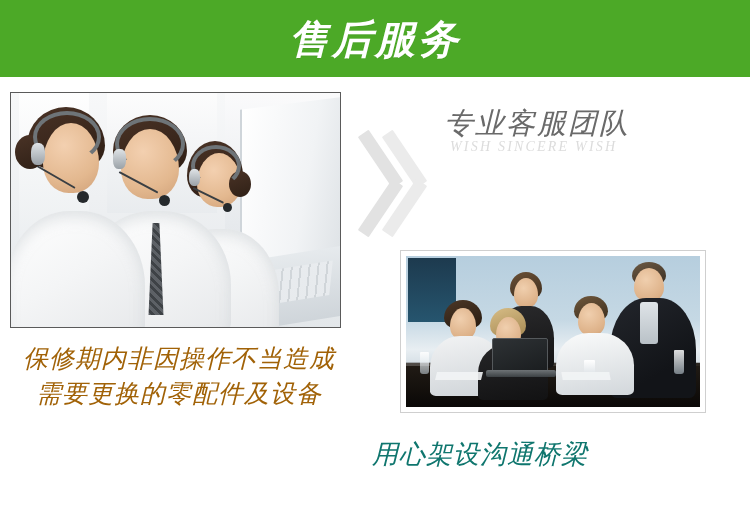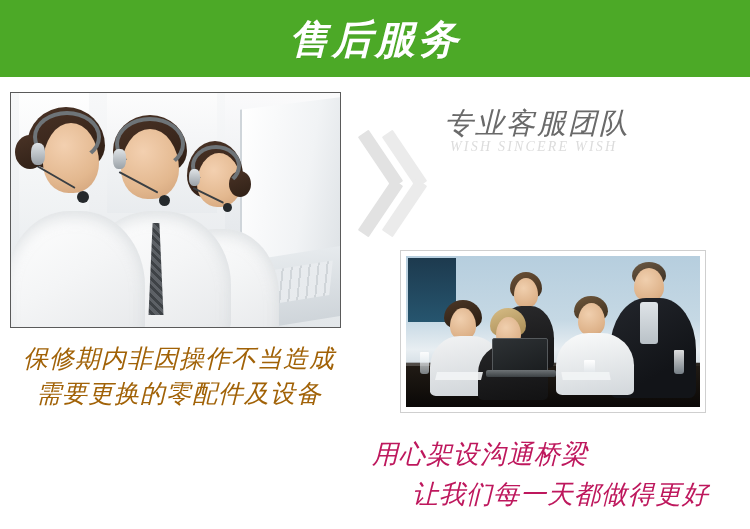--- a/index.html
+++ b/index.html
@@ -288,21 +288,21 @@
     background: linear-gradient(180deg, rgba(255,255,255,.85), rgba(200,215,225,.55));
     border-radius: 1px 1px 3px 3px;
   }
 
   
   .caption-right {
     position: absolute;
     left: 372px;
     top: 434px;
     width: 378px;
-    color: #be185d;
+    color: #0f766e;
     font-size: 26px;
     line-height: 40px;
     letter-spacing: 1px;
     font-family: "DejaVu Sans", "Liberation Sans", sans-serif;
   }
   .caption-right .l2 { padding-left: 40px; }
 </style>
 </head>
 <body>
 
@@ -425,16 +425,15 @@
       <div class="glass" style="left:178px; top:104px; width:11px; height:14px; background:linear-gradient(180deg,#ffffff,#dfe4e8);"></div>
 
       <div style="position:absolute; left:30px; top:116px; width:46px; height:8px; background:#f2f4f5; transform:skewX(-14deg); opacity:.9;"></div>
       <div style="position:absolute; left:156px; top:116px; width:48px; height:8px; background:#f2f4f5; transform:skewX(10deg); opacity:.9;"></div>
 
     </div>
   </div>
 
   <div class="caption-right">
     <div class="l1">用心架设沟通桥梁</div>
-    <div class="l2">让我们每一天都做得更好</div>
   </div>
 
 </div>
 
 </body></html>

